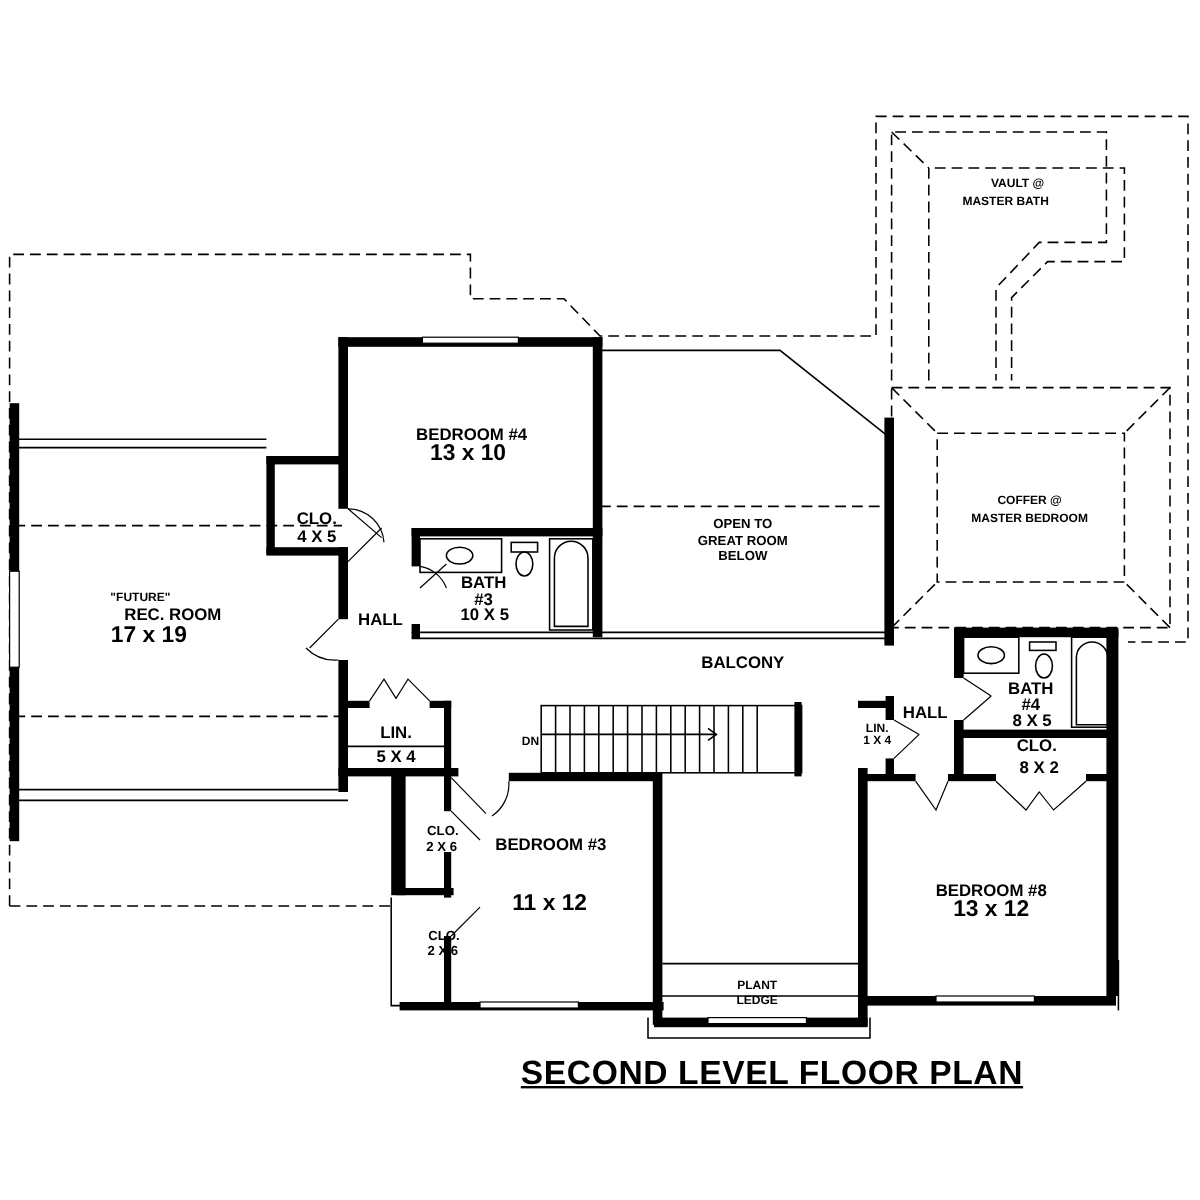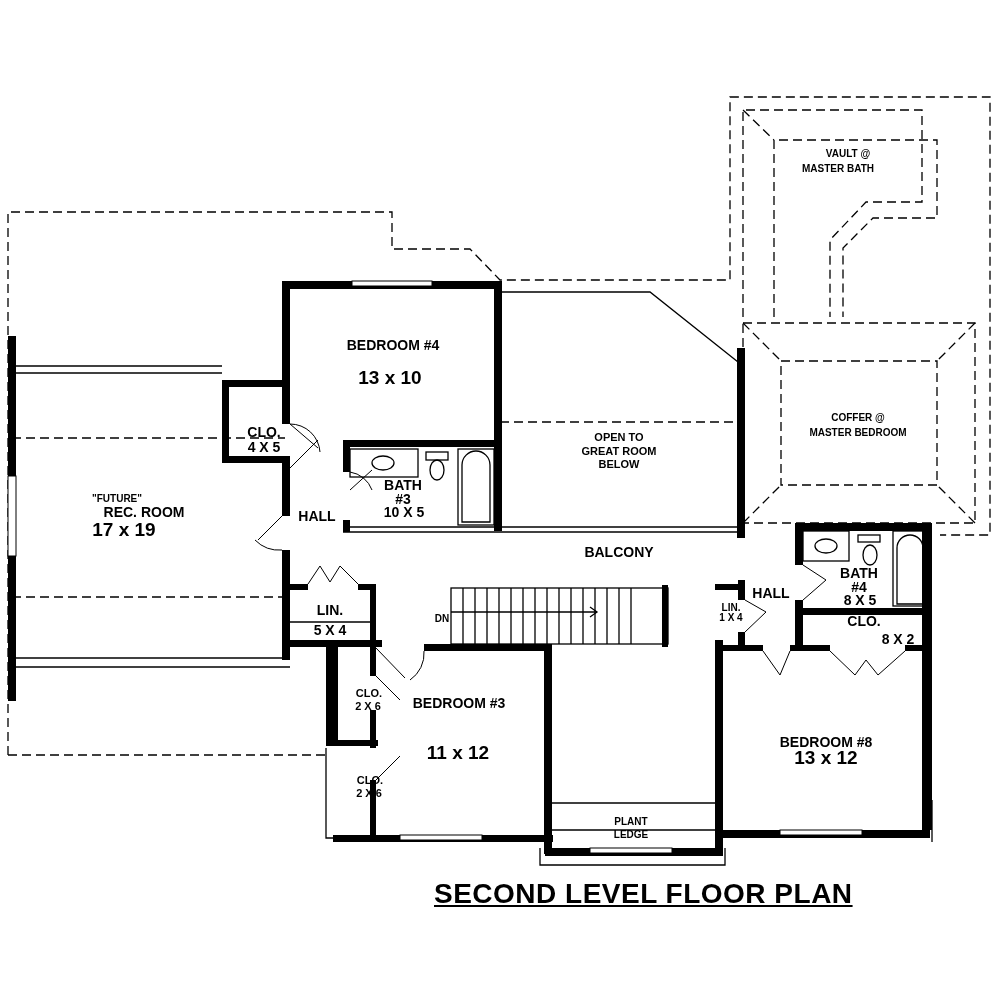--- a/index.html
+++ b/index.html
@@ -166,21 +166,21 @@
   </g>
 </svg>
 
 <div class="lbl tiny" style="left:117px;top:494px;">"FUTURE"</div>
 <div class="lbl md" style="left:124px;top:505px;padding-left:40px;">REC. ROOM</div>
 <div class="lbl lg" style="left:124px;top:520px;">17 x 19</div>
 
 <div class="lbl md" style="left:264px;top:425px;">CLO.</div>
 <div class="lbl md" style="left:264px;top:440px;">4 X 5</div>
 
-<div class="lbl md" style="left:393px;top:338px;">BEDROOM #4</div>
+<div class="lbl md" style="left:393px;top:355px;">BEDROOM #4</div>
 <div class="lbl lg" style="left:390px;top:368px;">13 x 10</div>
 
 <div class="lbl md" style="left:403px;top:478px;">BATH</div>
 <div class="lbl md" style="left:403px;top:492px;">#3</div>
 <div class="lbl md" style="left:404px;top:505px;">10 X 5</div>
 
 <div class="lbl md" style="left:317px;top:509px;">HALL</div>
 
 <div class="lbl sm" style="left:619px;top:432px;">OPEN TO</div>
 <div class="lbl sm" style="left:619px;top:446px;">GREAT ROOM</div>
@@ -202,21 +202,21 @@
 <div class="lbl md" style="left:771px;top:586px;">HALL</div>
 
 <div class="lbl tiny" style="left:731px;top:603px;">LIN.</div>
 <div class="lbl tiny" style="left:731px;top:613px;">1 X 4</div>
 
 <div class="lbl md" style="left:859px;top:566px;">BATH</div>
 <div class="lbl md" style="left:859px;top:580px;">#4</div>
 <div class="lbl md" style="left:860px;top:593px;">8 X 5</div>
 
 <div class="lbl md" style="left:864px;top:614px;">CLO.</div>
-<div class="lbl md" style="left:866px;top:632px;margin-left:32px;">8 X 2</div>
+<div class="lbl md" style="left:866px;top:632px;">8 X 2</div>
 
 <div class="lbl sm" style="left:369px;top:688px;">CLO.</div>
 <div class="lbl sm" style="left:368px;top:701px;">2 X 6</div>
 <div class="lbl sm" style="left:370px;top:775px;">CLO.</div>
 <div class="lbl sm" style="left:369px;top:788px;">2 X 6</div>
 
 <div class="lbl md" style="left:459px;top:696px;">BEDROOM #3</div>
 <div class="lbl lg" style="left:458px;top:743px;">11 x 12</div>
 
 <div class="lbl tiny" style="left:631px;top:817px;">PLANT</div>

